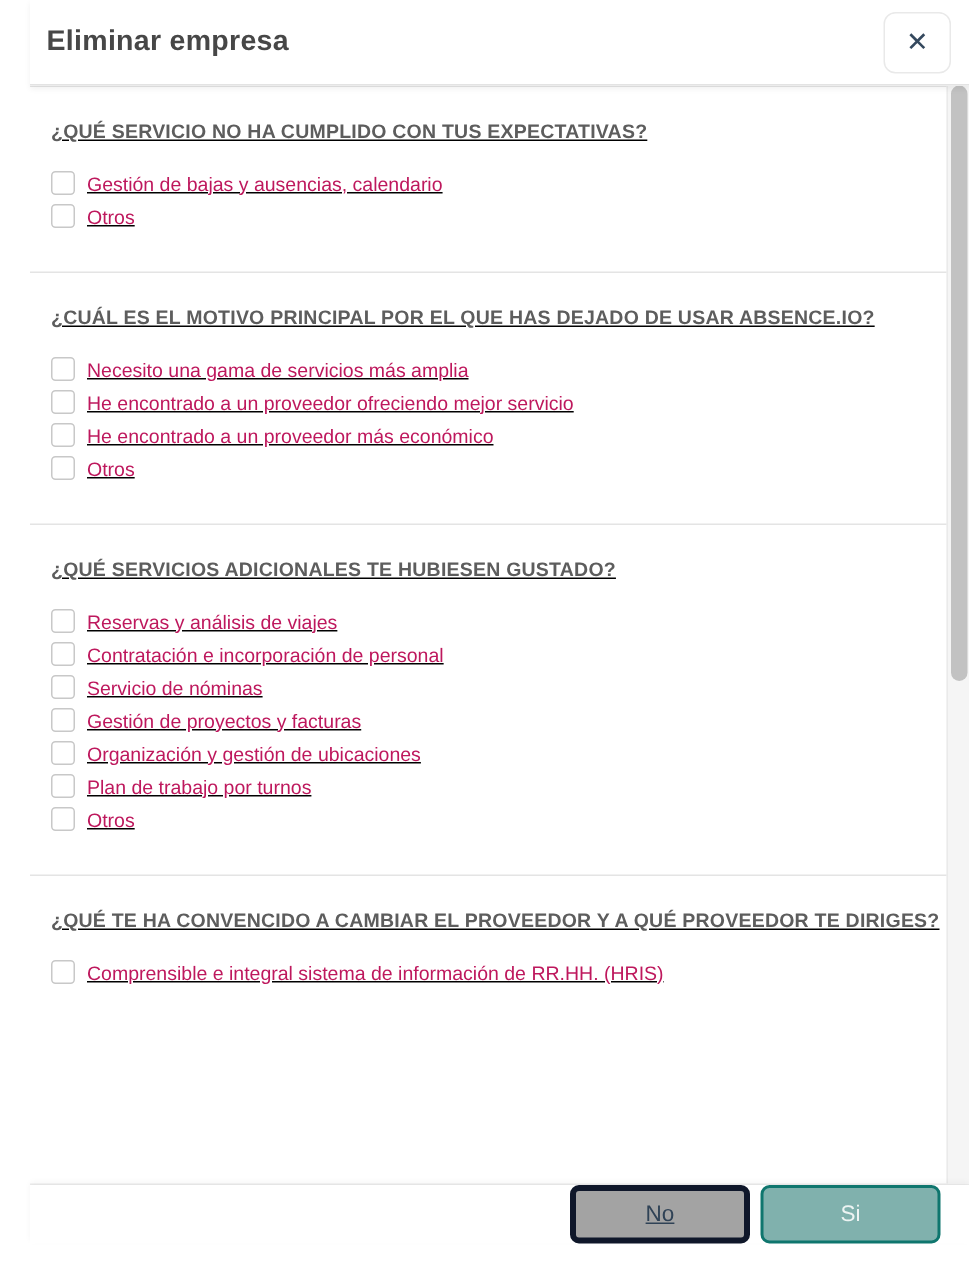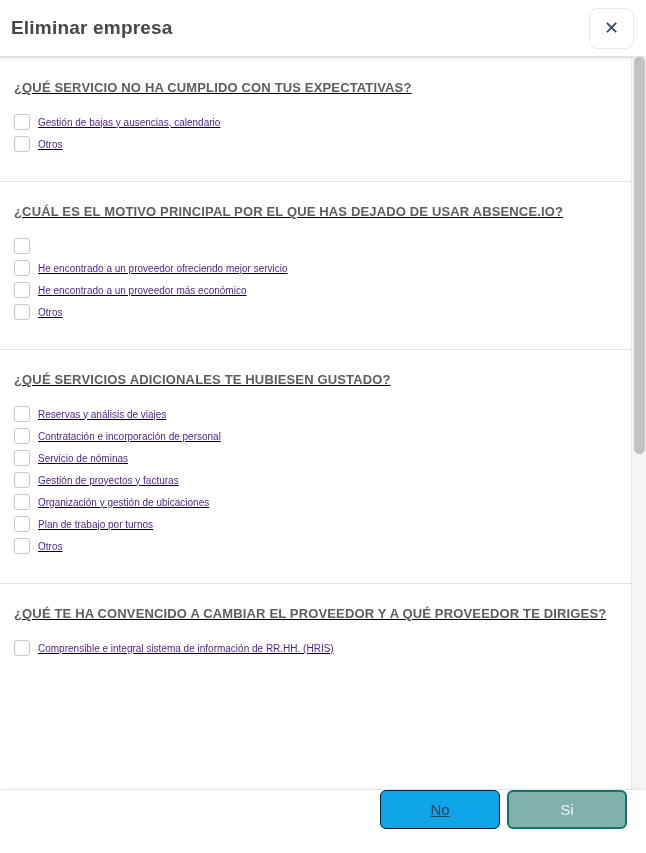--- a/index.html
+++ b/index.html
@@ -6,20 +6,21 @@
   html, body { width: 646px; height: 853px; }
   body {
     font-family: "Liberation Sans", sans-serif;
     background: #ffffff;
     overflow: hidden;
   }
   .modal {
     width: 646px; height: 682px;
     display: flex; flex-direction: column;
     background: #ffffff;
+    padding-left: 20px;
   }
 
   
   .modal-header {
     height: 57px; flex: 0 0 57px;
     display: flex; align-items: center; justify-content: space-between;
     padding: 0 12px 0 11px;
     background: #ffffff;
     border-bottom: 1px solid #e3e3e3;
     box-shadow: 0 2px 4px rgba(0,0,0,0.06);
@@ -62,21 +63,21 @@
   .row {
     display: flex; align-items: center;
     height: 22px; padding: 0 14px;
     cursor: pointer;
   }
   .cb {
     width: 16px; height: 16px; flex: 0 0 16px;
     border: 1px solid #c8c8c8; border-radius: 3px;
     background: #ffffff; margin-right: 8px;
   }
-  .lbl { font-size: 10px; color: #4c1d95; white-space: nowrap; }
+  .lbl { font-size: 13px; color: #be185d; white-space: nowrap; }
 
   
   .scroll-track {
     position: absolute; top: 0; right: 0;
     width: 15px; height: 733px;
     background: #f5f5f5; border-left: 1px solid #eaeaea;
     z-index: 2;
   }
   .scroll-thumb {
     position: absolute; top: 0; left: 2px;
@@ -93,22 +94,22 @@
     position: relative; z-index: 3;
     box-shadow: 0 -2px 4px rgba(0,0,0,0.04);
   }
   .btn {
     width: 120px; height: 39px;
     border-radius: 6px;
     font-size: 15px; font-family: "Liberation Sans", sans-serif;
     cursor: pointer;
   }
   .btn-no {
-    background: #0ea5e9;
-    border: 1px solid #0f172a;
+    background: #a3a3a3;
+    border: 4px solid #0f172a;
     color: #2f4256;
     text-decoration: underline;
   }
   .btn-yes {
     background: #80b1ad;
     border: 2px solid #0f766e;
     color: #edf4f3;
   }
 </style>
 </head>
@@ -136,20 +137,21 @@
         <label class="row">
           <span class="cb"></span>
           <span class="lbl">Otros</span>
         </label>
       </div>
 
       <div class="sec">
         <h2>¿CUÁL ES EL MOTIVO PRINCIPAL POR EL QUE HAS DEJADO DE USAR ABSENCE.IO?</h2>
         <label class="row">
           <span class="cb"></span>
+          <span class="lbl">Necesito una gama de servicios más amplia</span>
         </label>
         <label class="row">
           <span class="cb"></span>
           <span class="lbl">He encontrado a un proveedor ofreciendo mejor servicio</span>
         </label>
         <label class="row">
           <span class="cb"></span>
           <span class="lbl">He encontrado a un proveedor más económico</span>
         </label>
         <label class="row">

